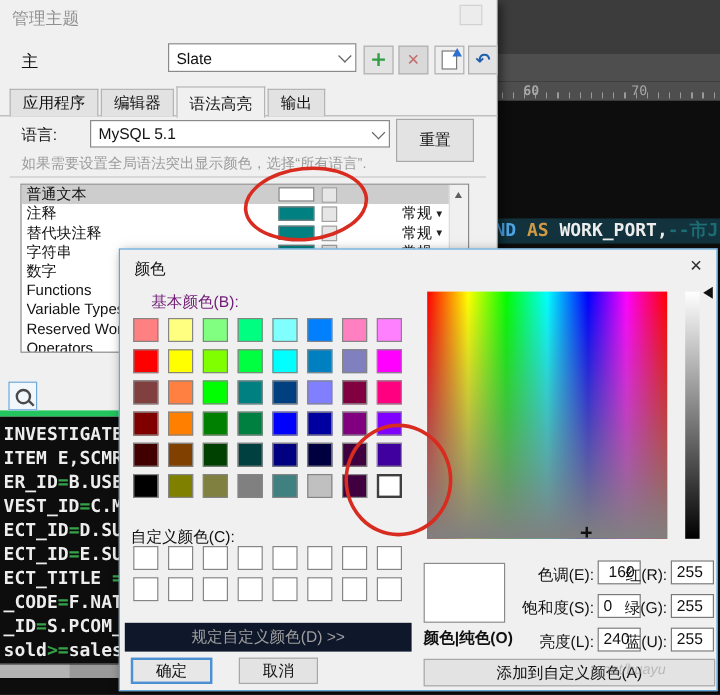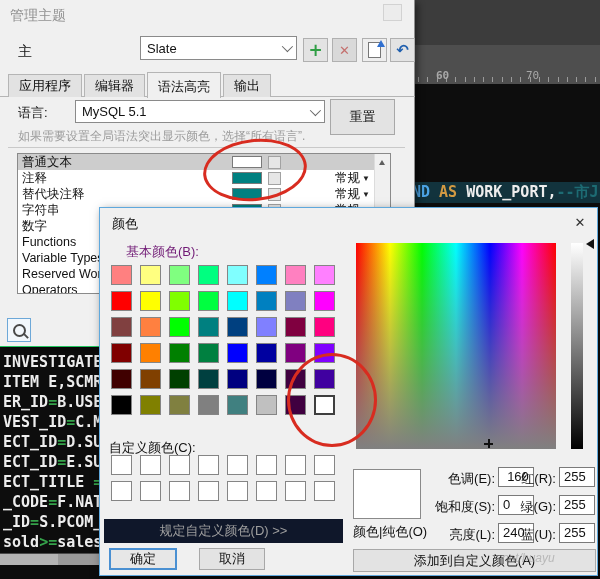--- a/index.html
+++ b/index.html
@@ -26,21 +26,21 @@
     padding-left:412px;box-sizing:border-box;overflow:hidden;}
   #left-code{left:3px;top:352px;font:bold 15px "DejaVu Sans Mono",monospace;
     line-height:20px;white-space:pre;color:#ededed;}
   .tok-w{color:#ededed;} .tok-g{color:#35a24a;} .tok-b{color:#4da6e8;}
   .tok-o{color:#d29a43;} .tok-cm{color:#1d6b73;}
   #hscrollbar{left:0;top:553px;width:99px;height:11px;background:#9a9a9a;border-top:1px solid #4a4a4a;}
   #hscroll-thumb{position:absolute;left:0;top:0;width:58px;height:100%;background:#b4b4b4;}
 
   
   #theme-window{left:0;top:0;width:415px;height:347px;background:#f0f0f0;
-    border-right:1px solid #8f8f8f;border-bottom:1px solid #22c55e;
+    border-right:1px solid #8f8f8f;border-bottom:5px solid #22c55e;
     box-shadow:3px 3px 7px rgba(0,0,0,.45);z-index:10;box-sizing:border-box;}
   #tm-title{left:10px;top:7px;font-size:14px;color:#909090;}
   #tm-corner-box{right:12px;top:4px;width:17px;height:15px;background:#ececec;border:1px solid #d2d2d2;}
   #tm-main-label{left:18px;top:43px;font-size:14px;color:#111;}
   .combo{background:#fff;border:1px solid #8a8a8a;box-sizing:border-box;
     font-size:13px;color:#111;display:flex;align-items:center;padding:0 6px;}
   .combo .chev{margin-left:auto;width:7px;height:7px;border-right:1.6px solid #666;
     border-bottom:1.6px solid #666;transform:rotate(45deg) translateY(-2px);}
   #tm-theme-select{left:140px;top:36px;width:157px;height:24px;justify-content:center;}
   .tbtn{top:38px;width:25px;height:24px;background:#e3e3e3;border:1px solid #b0b0b0;
@@ -104,21 +104,21 @@
   #cd-gradient{left:256px;top:35px;width:200px;height:206px;
     background:linear-gradient(to bottom,rgba(128,128,128,0) 0%,rgba(128,128,128,1) 100%),
       linear-gradient(to right,#f00 0%,#ff0 17%,#0f0 33%,#0ff 50%,#00f 67%,#f0f 83%,#f00 100%);}
   #cd-cross{left:384px;top:231px;width:9px;height:9px;}
   #cd-cross:before{content:"";position:absolute;left:4px;top:0;width:2px;height:9px;background:#111;}
   #cd-cross:after{content:"";position:absolute;left:0;top:4px;width:9px;height:2px;background:#111;}
   #cd-lum-bar{left:471px;top:35px;width:12px;height:206px;background:linear-gradient(to bottom,#fff,#000);}
   #cd-lum-arrow{left:486px;top:31px;width:0;height:0;
     border-top:5px solid transparent;border-bottom:5px solid transparent;border-right:8px solid #111;}
   #cd-preview{left:253px;top:261px;width:68px;height:50px;background:#fff;border:1px solid #8a8a8a;box-sizing:border-box;}
-  #cd-solid-label{left:253px;top:315px;font-size:13px;color:#111;}
+  #cd-solid-label{left:253px;top:315px;font-size:13px;color:#111;font-weight:bold;}
   .f-label{position:absolute;font-size:13px;color:#111;text-align:right;white-space:nowrap;}
   .f-box{position:absolute;width:36px;height:20px;background:#fff;border:1px solid #7a7a7a;
     box-sizing:border-box;font-size:13px;color:#111;padding:1px 0 0 4px;}
   #lb-hue{left:325px;top:262px;width:70px;} #fb-hue{left:398px;top:259px;text-align:center;}
   #lb-sat{left:325px;top:290px;width:70px;} #fb-sat{left:398px;top:287px;}
   #lb-lum{left:325px;top:318px;width:70px;} #fb-lum{left:398px;top:315px;}
   #lb-red{left:406px;top:262px;width:50px;} #fb-red{left:459px;top:259px;}
   #lb-grn{left:406px;top:290px;width:50px;} #fb-grn{left:459px;top:287px;}
   #lb-blu{left:406px;top:318px;width:50px;} #fb-blu{left:459px;top:315px;}
   #cd-add-btn{left:253px;top:341px;width:243px;height:23px;font-size:13px;}

